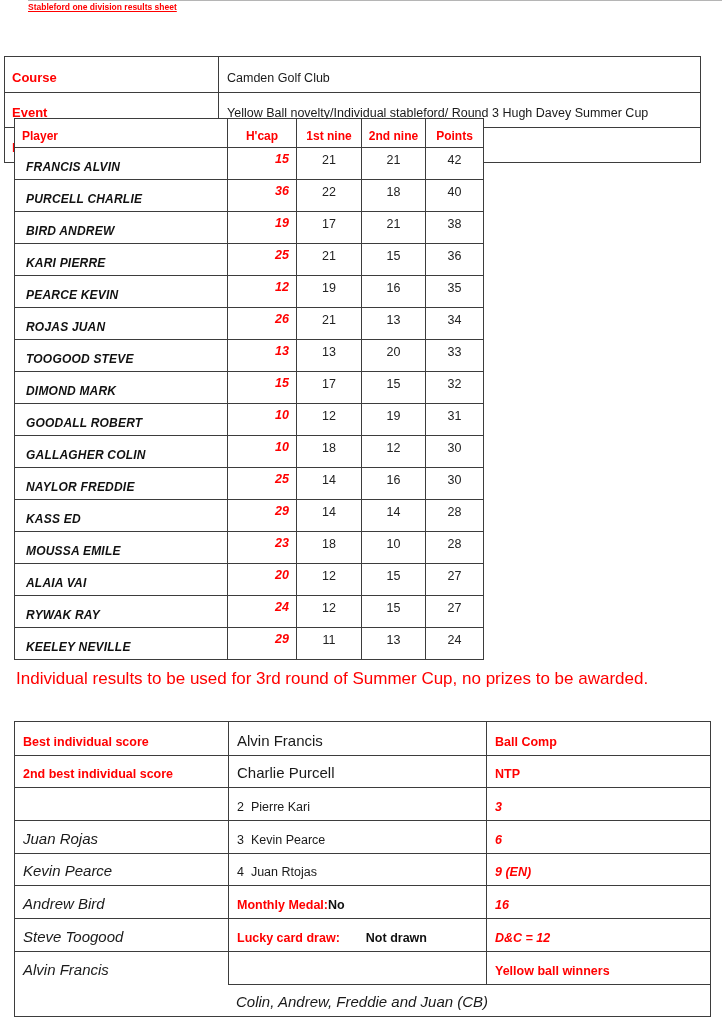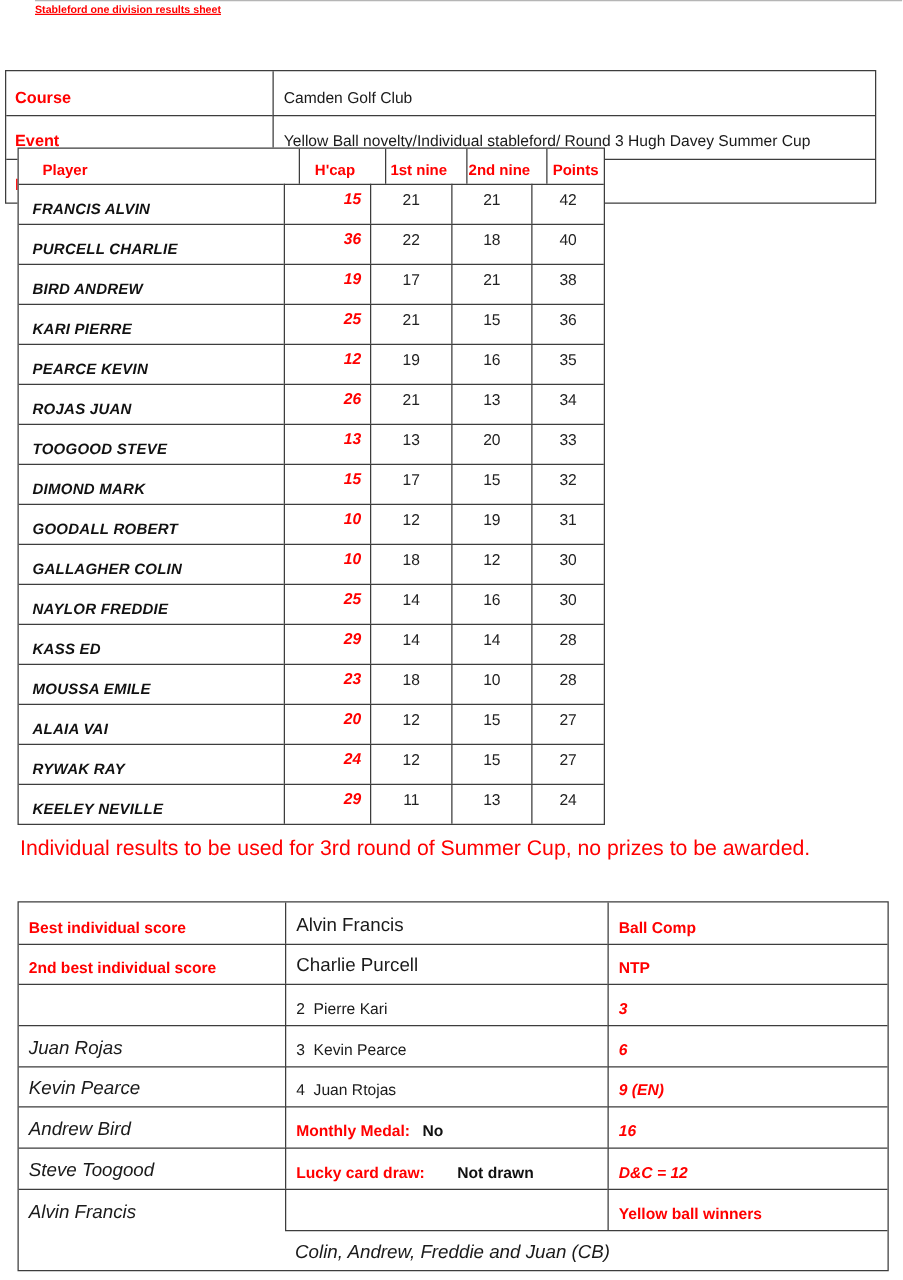--- a/index.html
+++ b/index.html
@@ -34,21 +34,21 @@
   .info-grid > .cell:nth-child(2n+1){border-left:none;}
   .info-grid > .cell:nth-child(-n+2){border-top:none;}
   .ilabel{color:var(--red);font-weight:700;font-size:13px;align-items:flex-end;padding:0 0 7px 7px;}
   .ivalue{font-size:12.5px;align-items:flex-end;padding:0 0 7px 8px;color:var(--ink);}
 
   
   .results-grid{left:14px;top:118px;width:470px;
     grid-template-columns:212px 69px 65px 64px 1fr;
     grid-template-rows:28px repeat(16,32px);}
   .results-grid > .cell:nth-child(5n+1){border-left:none;}
-  .results-grid > .cell:nth-child(-n+5){border-top:none;margin-left:12px;}
+  .results-grid > .cell:nth-child(-n+5){border-top:none;}
   .h{color:var(--red);font-weight:700;font-size:12px;align-items:flex-end;padding-bottom:4px;}
   .h.pl{padding-left:7px;}
   .h.c{justify-content:center;}
   .name{font-weight:700;font-style:italic;font-size:12px;color:#111;
     align-items:flex-end;padding:0 0 5px 11px;letter-spacing:.2px;}
   .hcap{color:var(--red);font-weight:700;font-style:italic;font-size:12.5px;
     justify-content:flex-end;align-items:flex-start;padding:4px 7px 0 0;}
   .num{font-size:12.5px;color:#222;justify-content:center;align-items:flex-start;padding-top:5px;}
 
   
@@ -59,21 +59,21 @@
     grid-template-columns:213px 258px 1fr;grid-auto-rows:32.7px;}
   .awards-grid > .cell:nth-child(3n+1){border-left:none;}
   .awards-grid > .cell:nth-child(-n+3){border-top:none;}
   .alabel{color:var(--red);font-weight:700;font-size:12.5px;align-items:flex-end;padding:0 0 6px 8px;}
   .aval{font-size:15px;color:var(--ink);align-items:flex-end;padding:0 0 6px 8px;}
   .aright{font-size:12.5px;color:var(--ink);align-items:flex-end;padding:0 0 6px 8px;white-space:pre;}
   .aright.hdr{color:var(--red);font-weight:700;}
   .it{font-style:italic;}
   .span2{grid-column:2 / 4;}
   .rl{color:var(--red);font-weight:700;}
-  .rv{color:#111;font-weight:700;margin-left:10px;}
+  .rv{color:#111;font-weight:700;margin-left:0;}
   .rv.wide{margin-left:26px;}
 </style>
 </head>
 <body>
 
 <div class="page">
 
   <div class="top-line"></div>
 
   <div class="sheet-title">Stableford one division results sheet</div>

